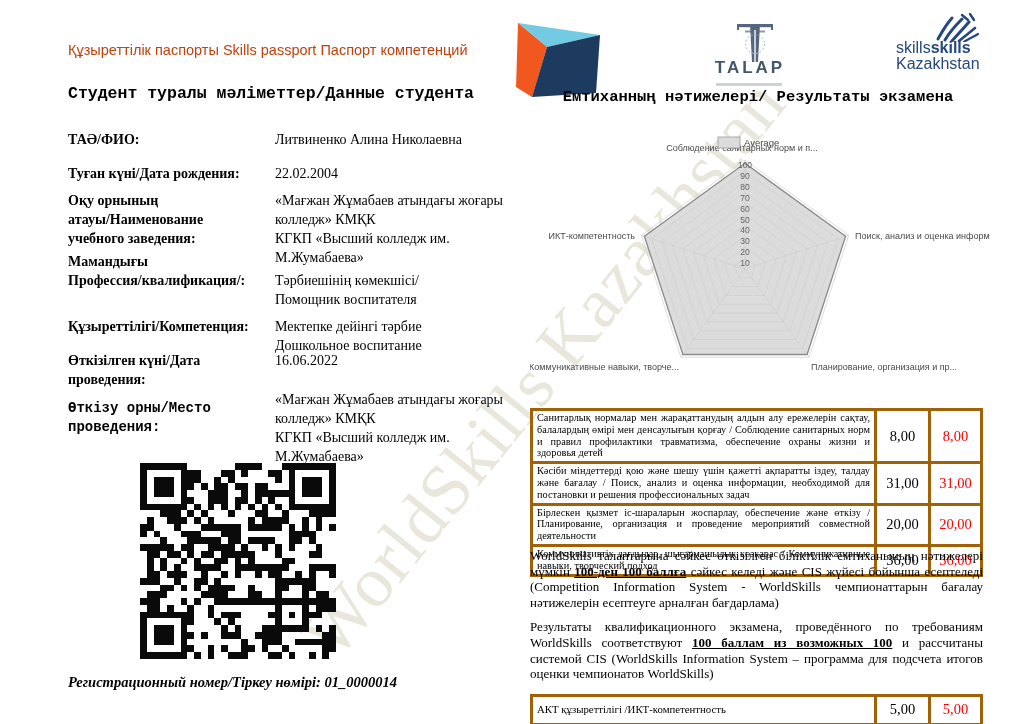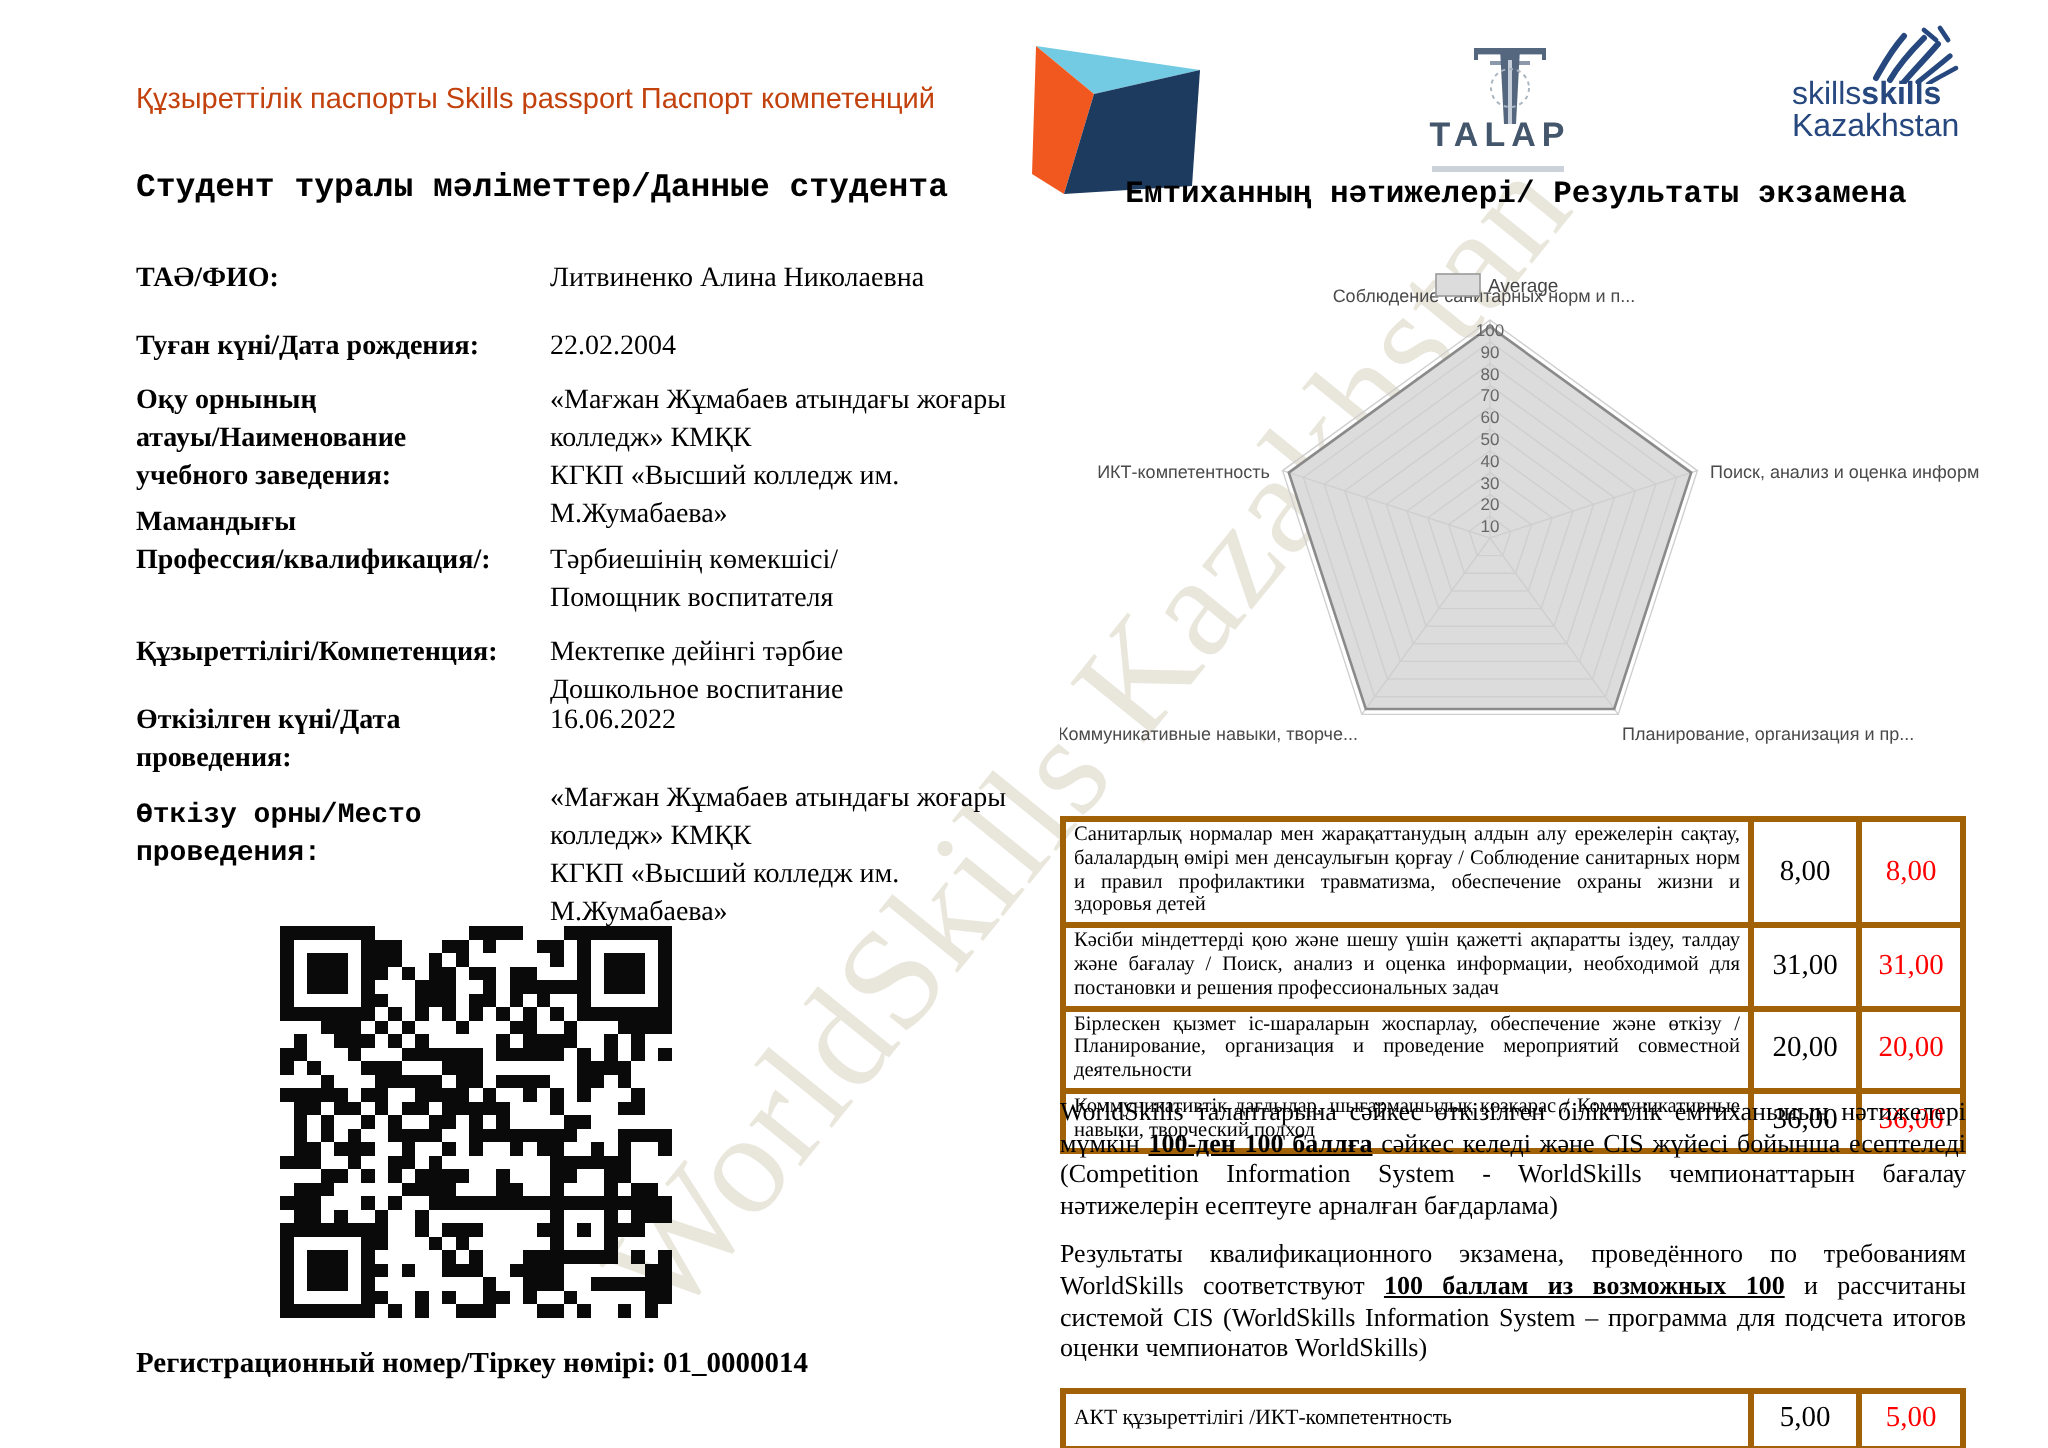--- a/index.html
+++ b/index.html
@@ -13,21 +13,21 @@
   
   .doc-title{left:68px;top:42px;font:14.5px "Liberation Sans",sans-serif;color:#c2410c;}
   .h2{font-family:Liberation Mono, monospace;font-weight:bold;}
   .student-h{left:68px;top:84px;font-size:16.5px;}
   .frow{position:absolute;left:68px;width:446px;display:grid;grid-template-columns:207px 1fr;
         font-size:14px;line-height:19px;}
   .flabel{font-weight:bold;white-space:pre-line;}
   .fvalue{white-space:pre-line;}
   .voff{padding-top:19px;}
   .loff{padding-top:9px;font-family:Liberation Mono, monospace;}
-  .reg{left:68px;top:674px;font-size:14.5px;font-weight:bold;}
+  .reg{left:68px;top:674px;font-size:14.5px;font-weight:bold;font-style:italic;}
   
   .results-h{left:528px;top:88px;width:460px;text-align:center;font-size:15.5px;font-weight:bold;}
   svg text.tick{font:8.5px "Liberation Sans",sans-serif;fill:#666;}
   svg text.axis{font:9px "Liberation Sans",sans-serif;fill:#4a4a4a;}
   svg text.legend{font:9.5px "Liberation Sans",sans-serif;fill:#444;}
   table.scores{border-collapse:collapse;width:453px;font-family:"Liberation Serif",serif;}
   table.scores td{border:3px solid #a16207;}
   td.crit{font-size:10.3px;line-height:11.8px;padding:1px 4px 2px;text-align:justify;}
   td.sc{width:47px;text-align:center;font-size:14.5px;padding:0 2px;}
   td.scr{width:45px;color:#fe0000;}

